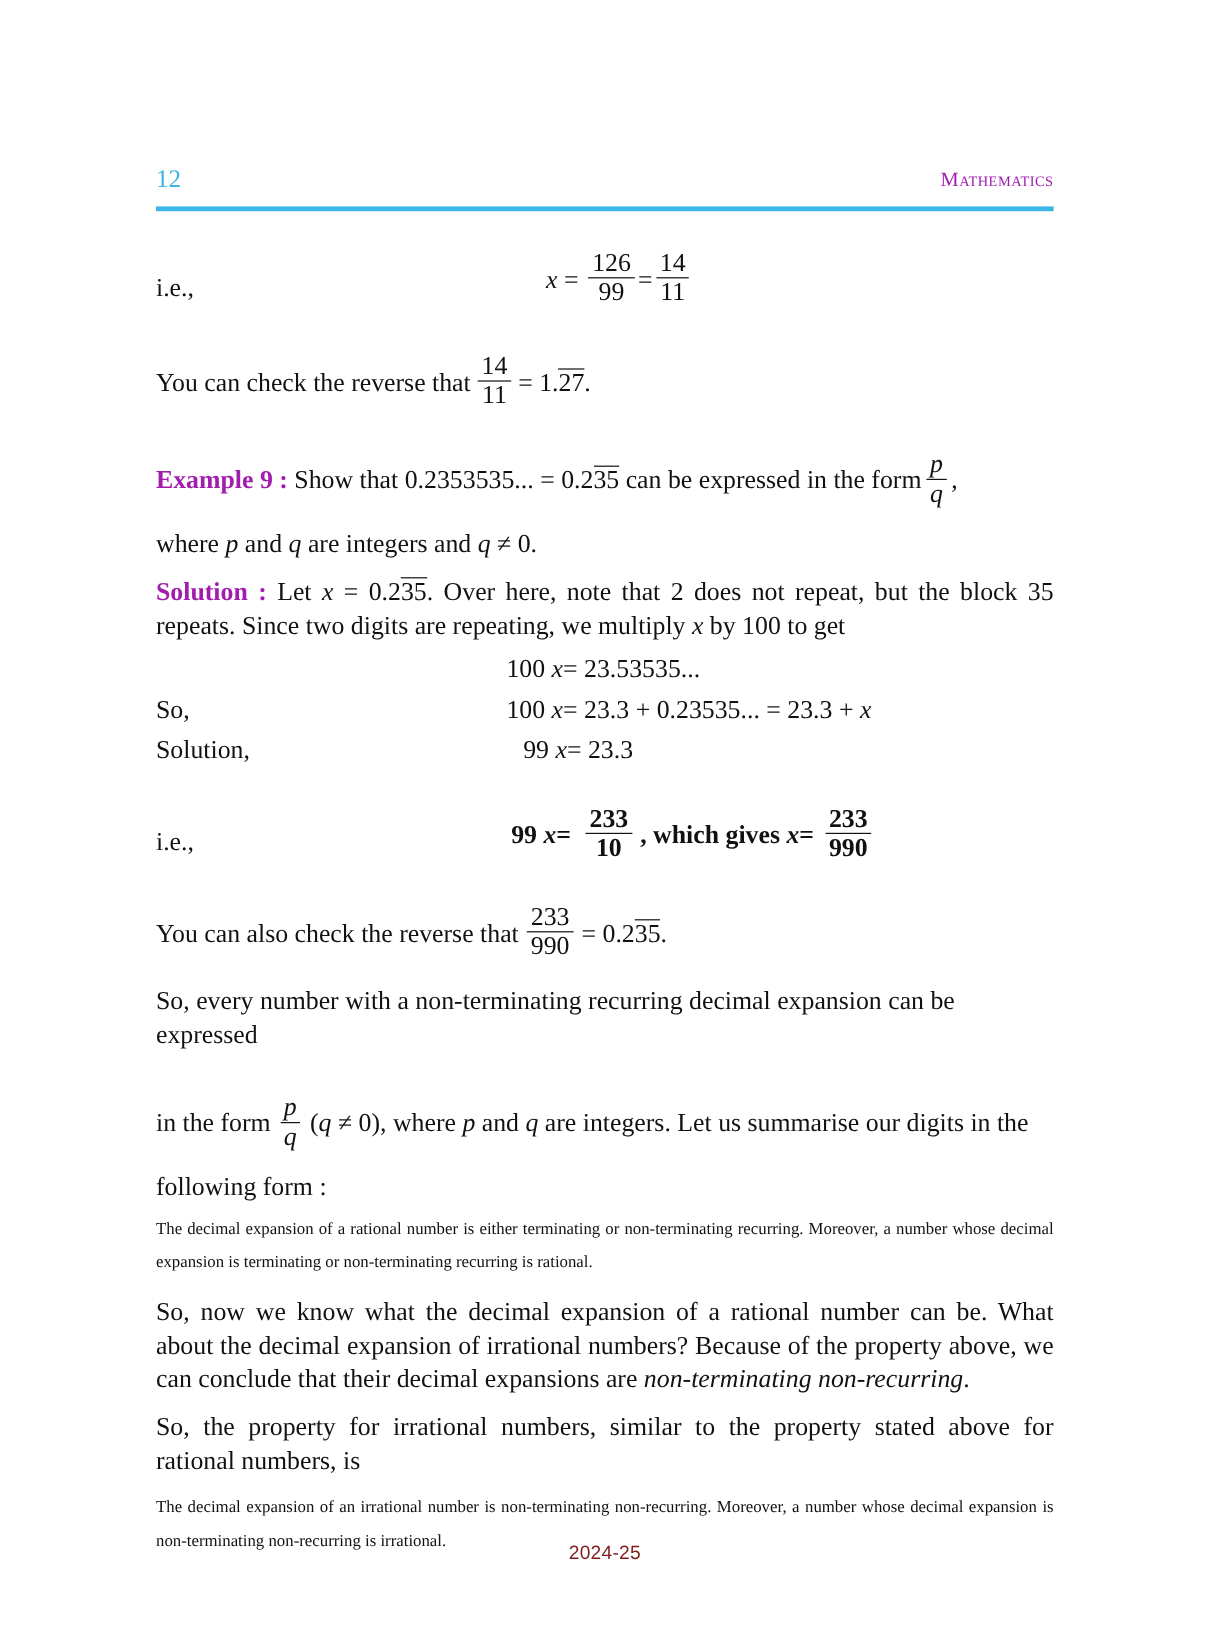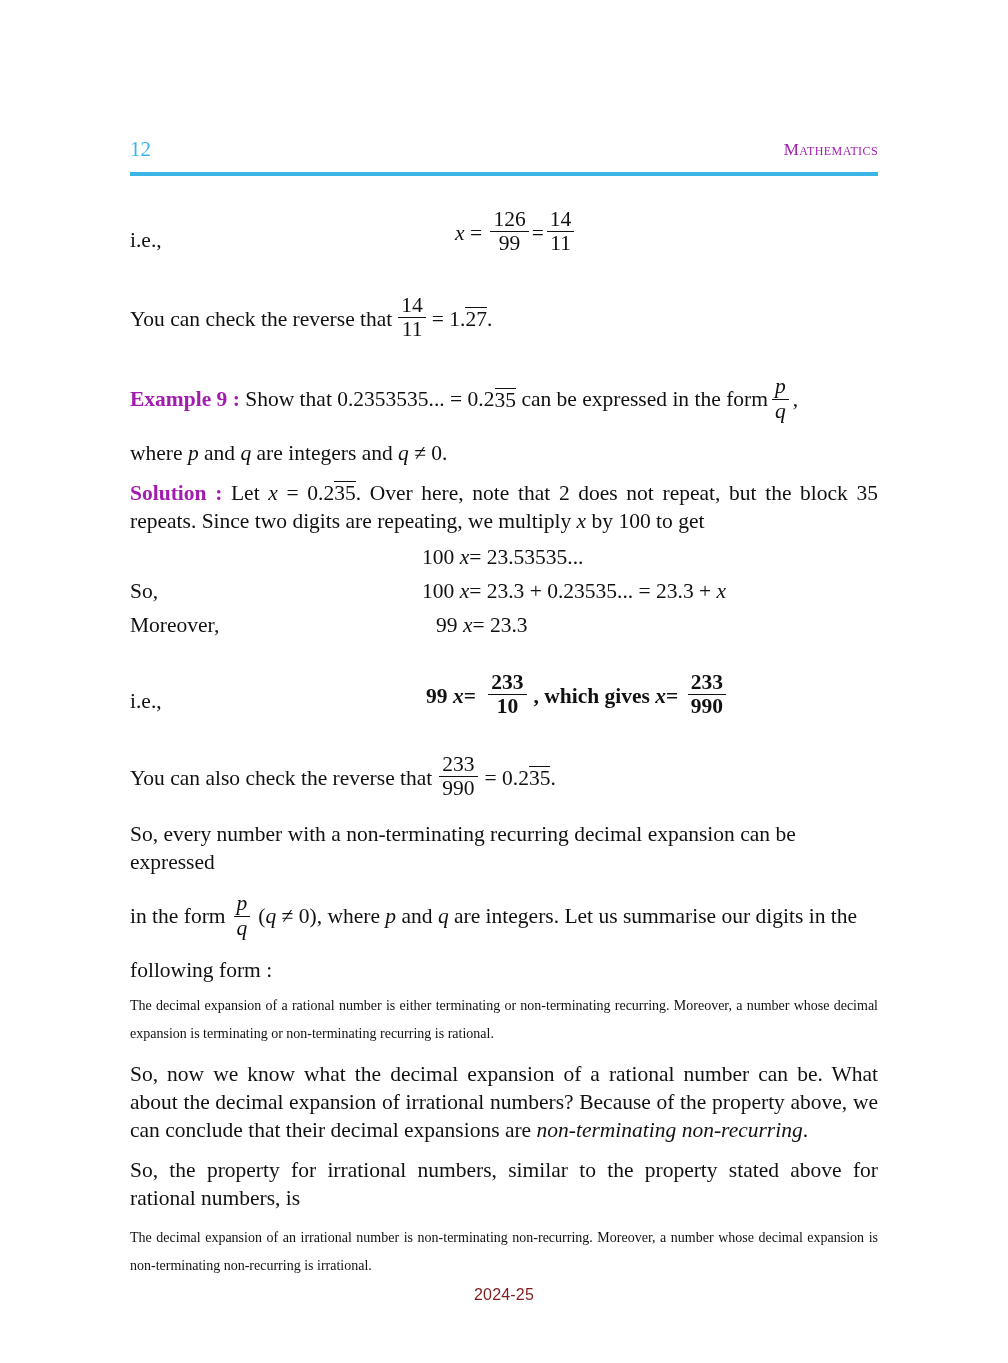--- a/index.html
+++ b/index.html
@@ -230,21 +230,21 @@
       <span class="lbl">So,</span>
       <span class="eq" style="padding-left:292px;">
         <span>100</span>
         <span class="mathvar">x</span><span>=</span>
         <span>23.3 + 0.23535... = 23.3 +</span>
         <span class="mathvar">x</span>
       </span>
     </div>
 
     <div class="eqrow" style="height:34px;">
-      <span class="lbl">Moreover,</span>
+      <span class="lbl">Solution,</span>
       <span class="eq" style="padding-left:306px;">
         <span>99</span>
         <span class="mathvar">x</span><span>=</span>
         <span>23.3</span>
       </span>
     </div>
 
     <div class="spacer-20"></div>
 
     <div class="eqrow" style="height:68px;">
@@ -263,21 +263,21 @@
     <p class="para nj" style="line-height:42px;">
       <span>You can also check the reverse that</span><span class="frac" style="margin:0 7px;"><span class="num">233</span><span class="den">990</span></span><span>=</span>&nbsp;<span>0.2</span><span class="ovl">35</span><span>.</span>
     </p>
 
     <div class="spacer-20"></div>
 
     <p class="para nj">So, every number with a non-terminating recurring decimal expansion can be expressed</p>
 
     <div class="spacer-16"></div>
 
-    <p class="para nj" style="line-height:42px;">
+    <p class="para nj" style="line-height:42px;margin-top:19px;">
       <span>in the form</span><span class="frac pq" style="margin:0 8px;"><span class="num">p</span><span class="den">q</span></span><span>(</span><span class="mathvar">q</span>
       <span>≠ 0), where</span>
       <span class="mathvar">p</span>
       <span>and</span>
       <span class="mathvar">q</span>
       <span>are integers. Let us summarise our digits in the</span>
     </p>
 
     <div class="spacer-16"></div>
 

